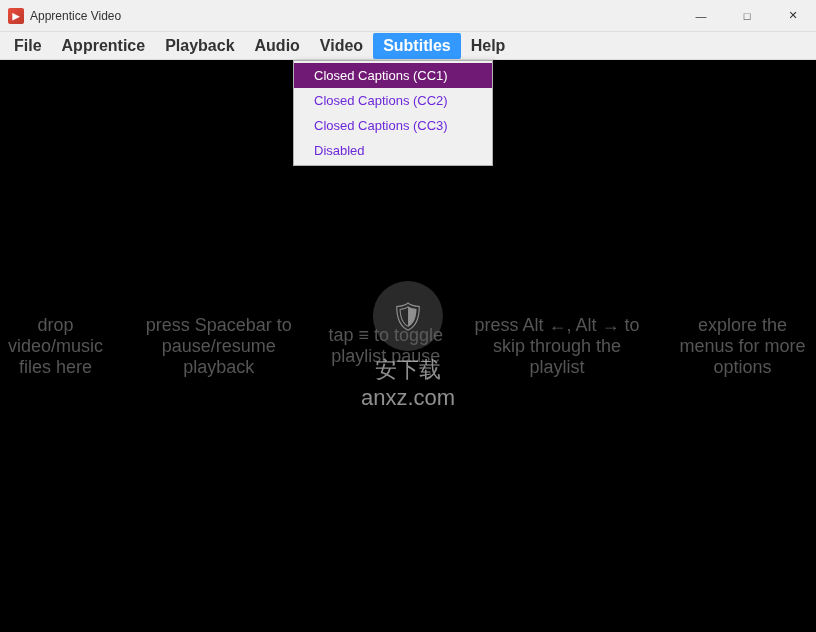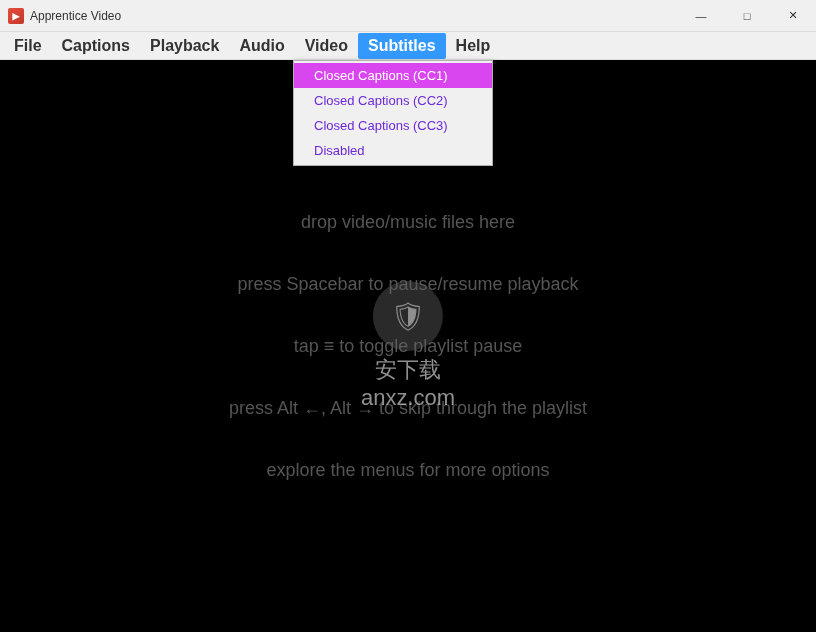--- a/index.html
+++ b/index.html
@@ -98,34 +98,34 @@
       padding: 2px 0;
     }
     .dropdown-item {
       padding: 5px 20px;
       font-size: 13px;
       color: #6d28d9;
       cursor: pointer;
       white-space: nowrap;
     }
     .dropdown-item.selected {
-      background: #d946ef;
+      background: #701a75;
       color: white;
     }
 
     
     .video-area {
       width: 816px;
       height: 572px;
       background: #000;
       display: flex;
-      flex-direction: column;
-      align-items: center;
-      justify-content: center;
-      gap: 41px;
+      flex-direction: row;
+      align-items: center;
+      justify-content: center;
+      gap: 19px;
       position: relative;
     }
     .hint-text {
       color: #555;
       font-size: 18px;
       text-align: center;
     }
 
     
     .watermark {
@@ -168,21 +168,21 @@
   </div>
   <div class="title-bar-controls">
     <button class="title-btn">—</button>
     <button class="title-btn">□</button>
     <button class="title-btn close">✕</button>
   </div>
 </div>
 
 <div class="menu-bar">
   <div class="menu-item">File</div>
-  <div class="menu-item">Captions</div>
+  <div class="menu-item">Apprentice</div>
   <div class="menu-item">Playback</div>
   <div class="menu-item">Audio</div>
   <div class="menu-item">Video</div>
   <div class="menu-item active">Subtitles</div>
   <div class="menu-item">Help</div>
 </div>
 
 <div class="dropdown-container">
   <div class="dropdown-menu">
     <div class="dropdown-item selected">Closed Captions (CC1)</div>

